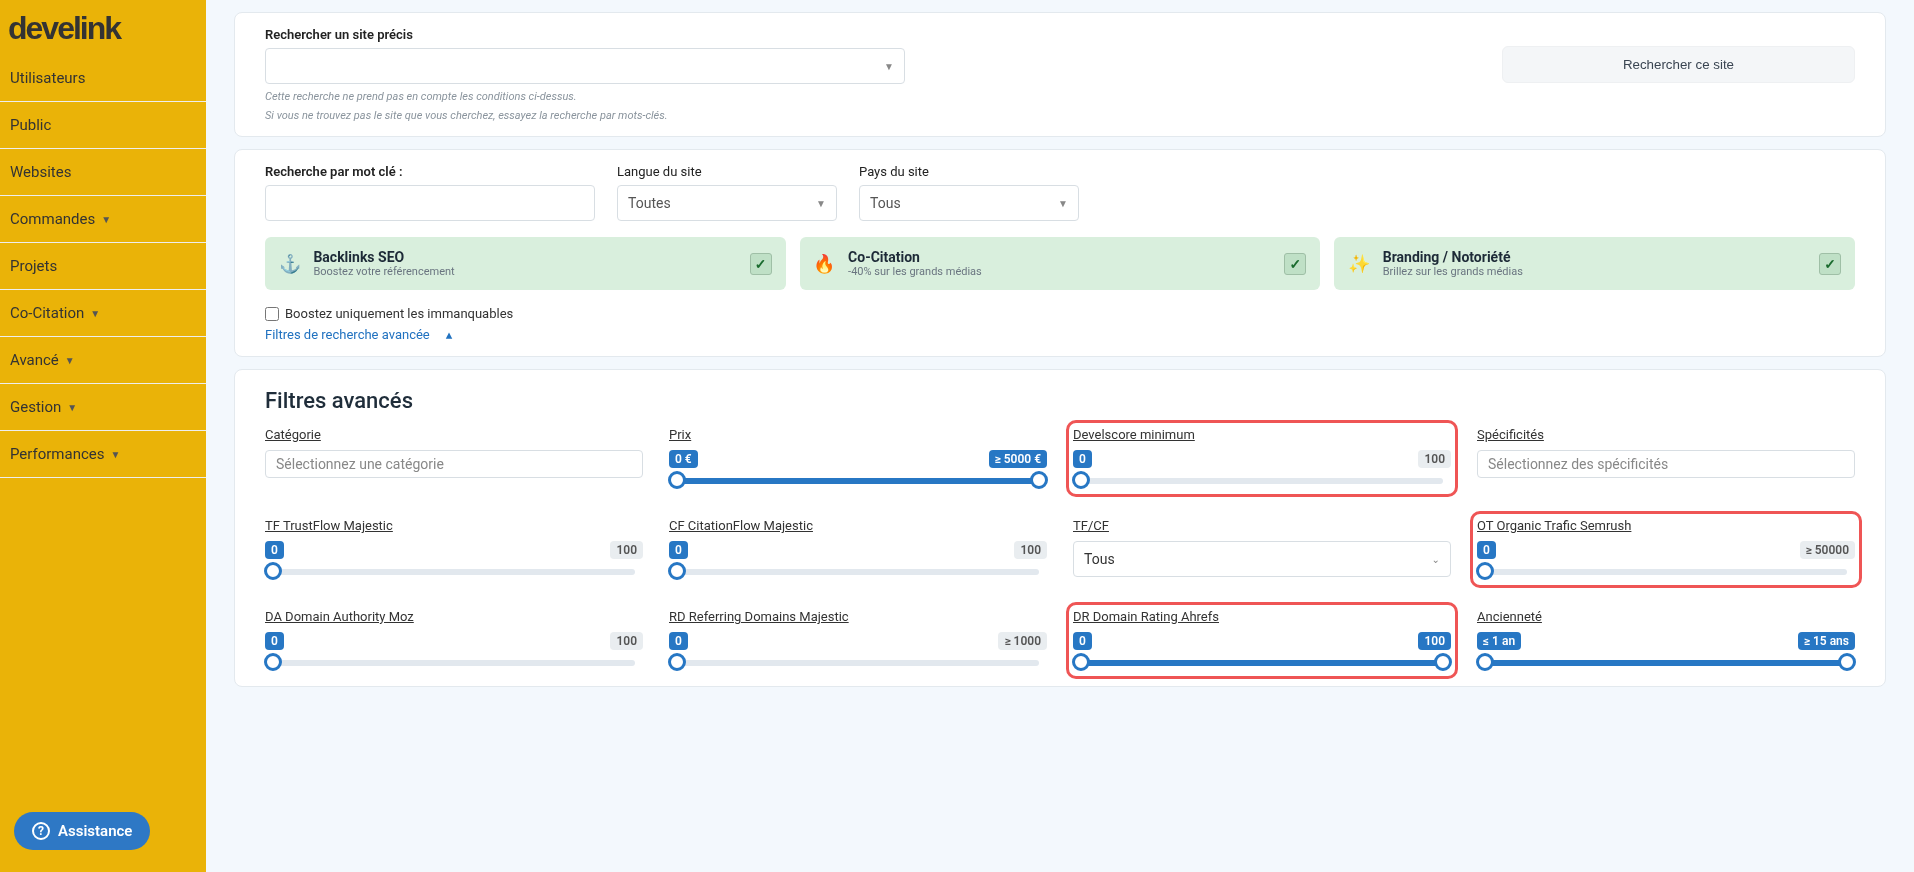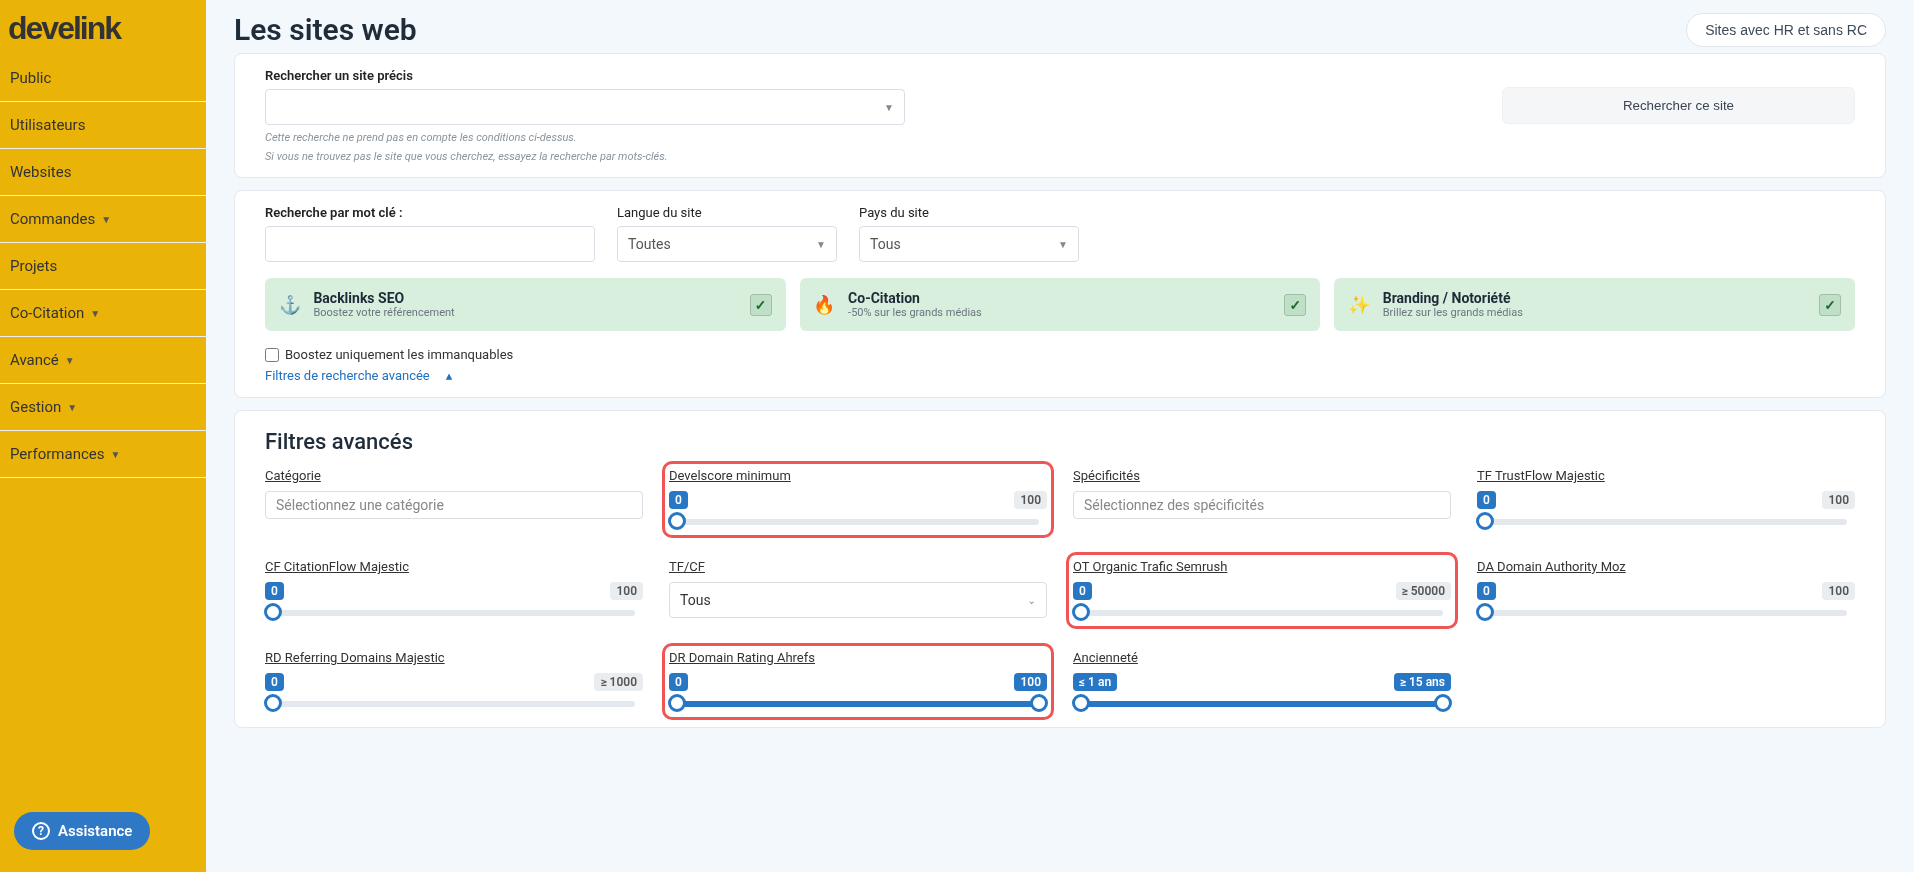--- a/index.html
+++ b/index.html
@@ -156,24 +156,24 @@
 
 </style>
 </head>
 <body>
 
 <div class="app">
   <aside class="sidebar">
     <div class="logo">develink</div>
     <nav class="nav">
       <div class="nav-item">
+          <span>Utilisateurs</span>
+        </div>
+      <div class="nav-item">
           <span>Public</span>
-        </div>
-      <div class="nav-item">
-          <span>Utilisateurs</span>
         </div>
       <div class="nav-item">
           <span>Websites</span>
         </div>
       <div class="nav-item">
           <span>Commandes</span>
           <span class="caret">▼</span>
         </div>
       <div class="nav-item">
           <span>Projets</span>
@@ -195,24 +195,20 @@
           <span class="caret">▼</span>
         </div>
     </nav>
     <div class="assist-btn">
       <span class="q">?</span>
       <span>Assistance</span>
     </div>
   </aside>
 
   <main class="main">
-    <div class="header">
-      <h1 class="page-title">Les sites web</h1>
-      <button class="pill-btn">Sites avec HR et sans RC</button>
-    </div>
 
     <div class="panel">
       <div class="search-top-row">
         <div class="search-top-left">
           <span class="lbl">Rechercher un site précis</span>
           <div class="select-box" style="max-width:640px">
             <span></span>
             <span class="select-caret">▼</span>
           </div>
           <div class="hint">Cette recherche ne prend pas en compte les conditions ci-dessus.</div>
@@ -254,21 +250,21 @@
               <div class="sub">Boostez votre référencement</div>
             </div>
           </div>
           <span class="chk">✓</span>
         </div>
         <div class="filter-card">
           <div class="filter-card-left">
             <span class="ic">🔥</span>
             <div>
               <div class="title">Co-Citation</div>
-              <div class="sub">-50% sur les grands médias</div>
+              <div class="sub">-40% sur les grands médias</div>
             </div>
           </div>
           <span class="chk">✓</span>
         </div>
         <div class="filter-card">
           <div class="filter-card-left">
             <span class="ic">✨</span>
             <div>
               <div class="title">Branding / Notoriété</div>
               <div class="sub">Brillez sur les grands médias</div>
@@ -293,20 +289,34 @@
 
       <div class="adv-grid">
 
         <div class="adv-cell">
           <span class="adv-label">Catégorie</span>
           <div class="cat-select">
             <span>Sélectionnez une catégorie</span>
           </div>
         </div>
 
+        <div class="adv-cell">
+          <span class="adv-label">Prix</span>
+          <div class="slider-wrap">
+            <div class="badges">
+              <span class="badge">0 €</span>
+              <span class="badge">≥ 5000 €</span>
+            </div>
+            <div class="track">
+              <div class="track-fill" style="left:0; right:0;"></div>
+              <div class="thumb" style="left:0%;"></div>
+              <div class="thumb" style="left:100%;"></div>
+            </div>
+          </div>
+        </div>
 
         <div class="adv-cell highlight">
           <span class="adv-label">Develscore minimum</span>
           <div class="slider-wrap single-track">
             <div class="badges">
               <span class="badge">0</span>
               <span class="badge gray">100</span>
             </div>
             <div class="track">
               <div class="thumb" style="left:0%;"></div>

